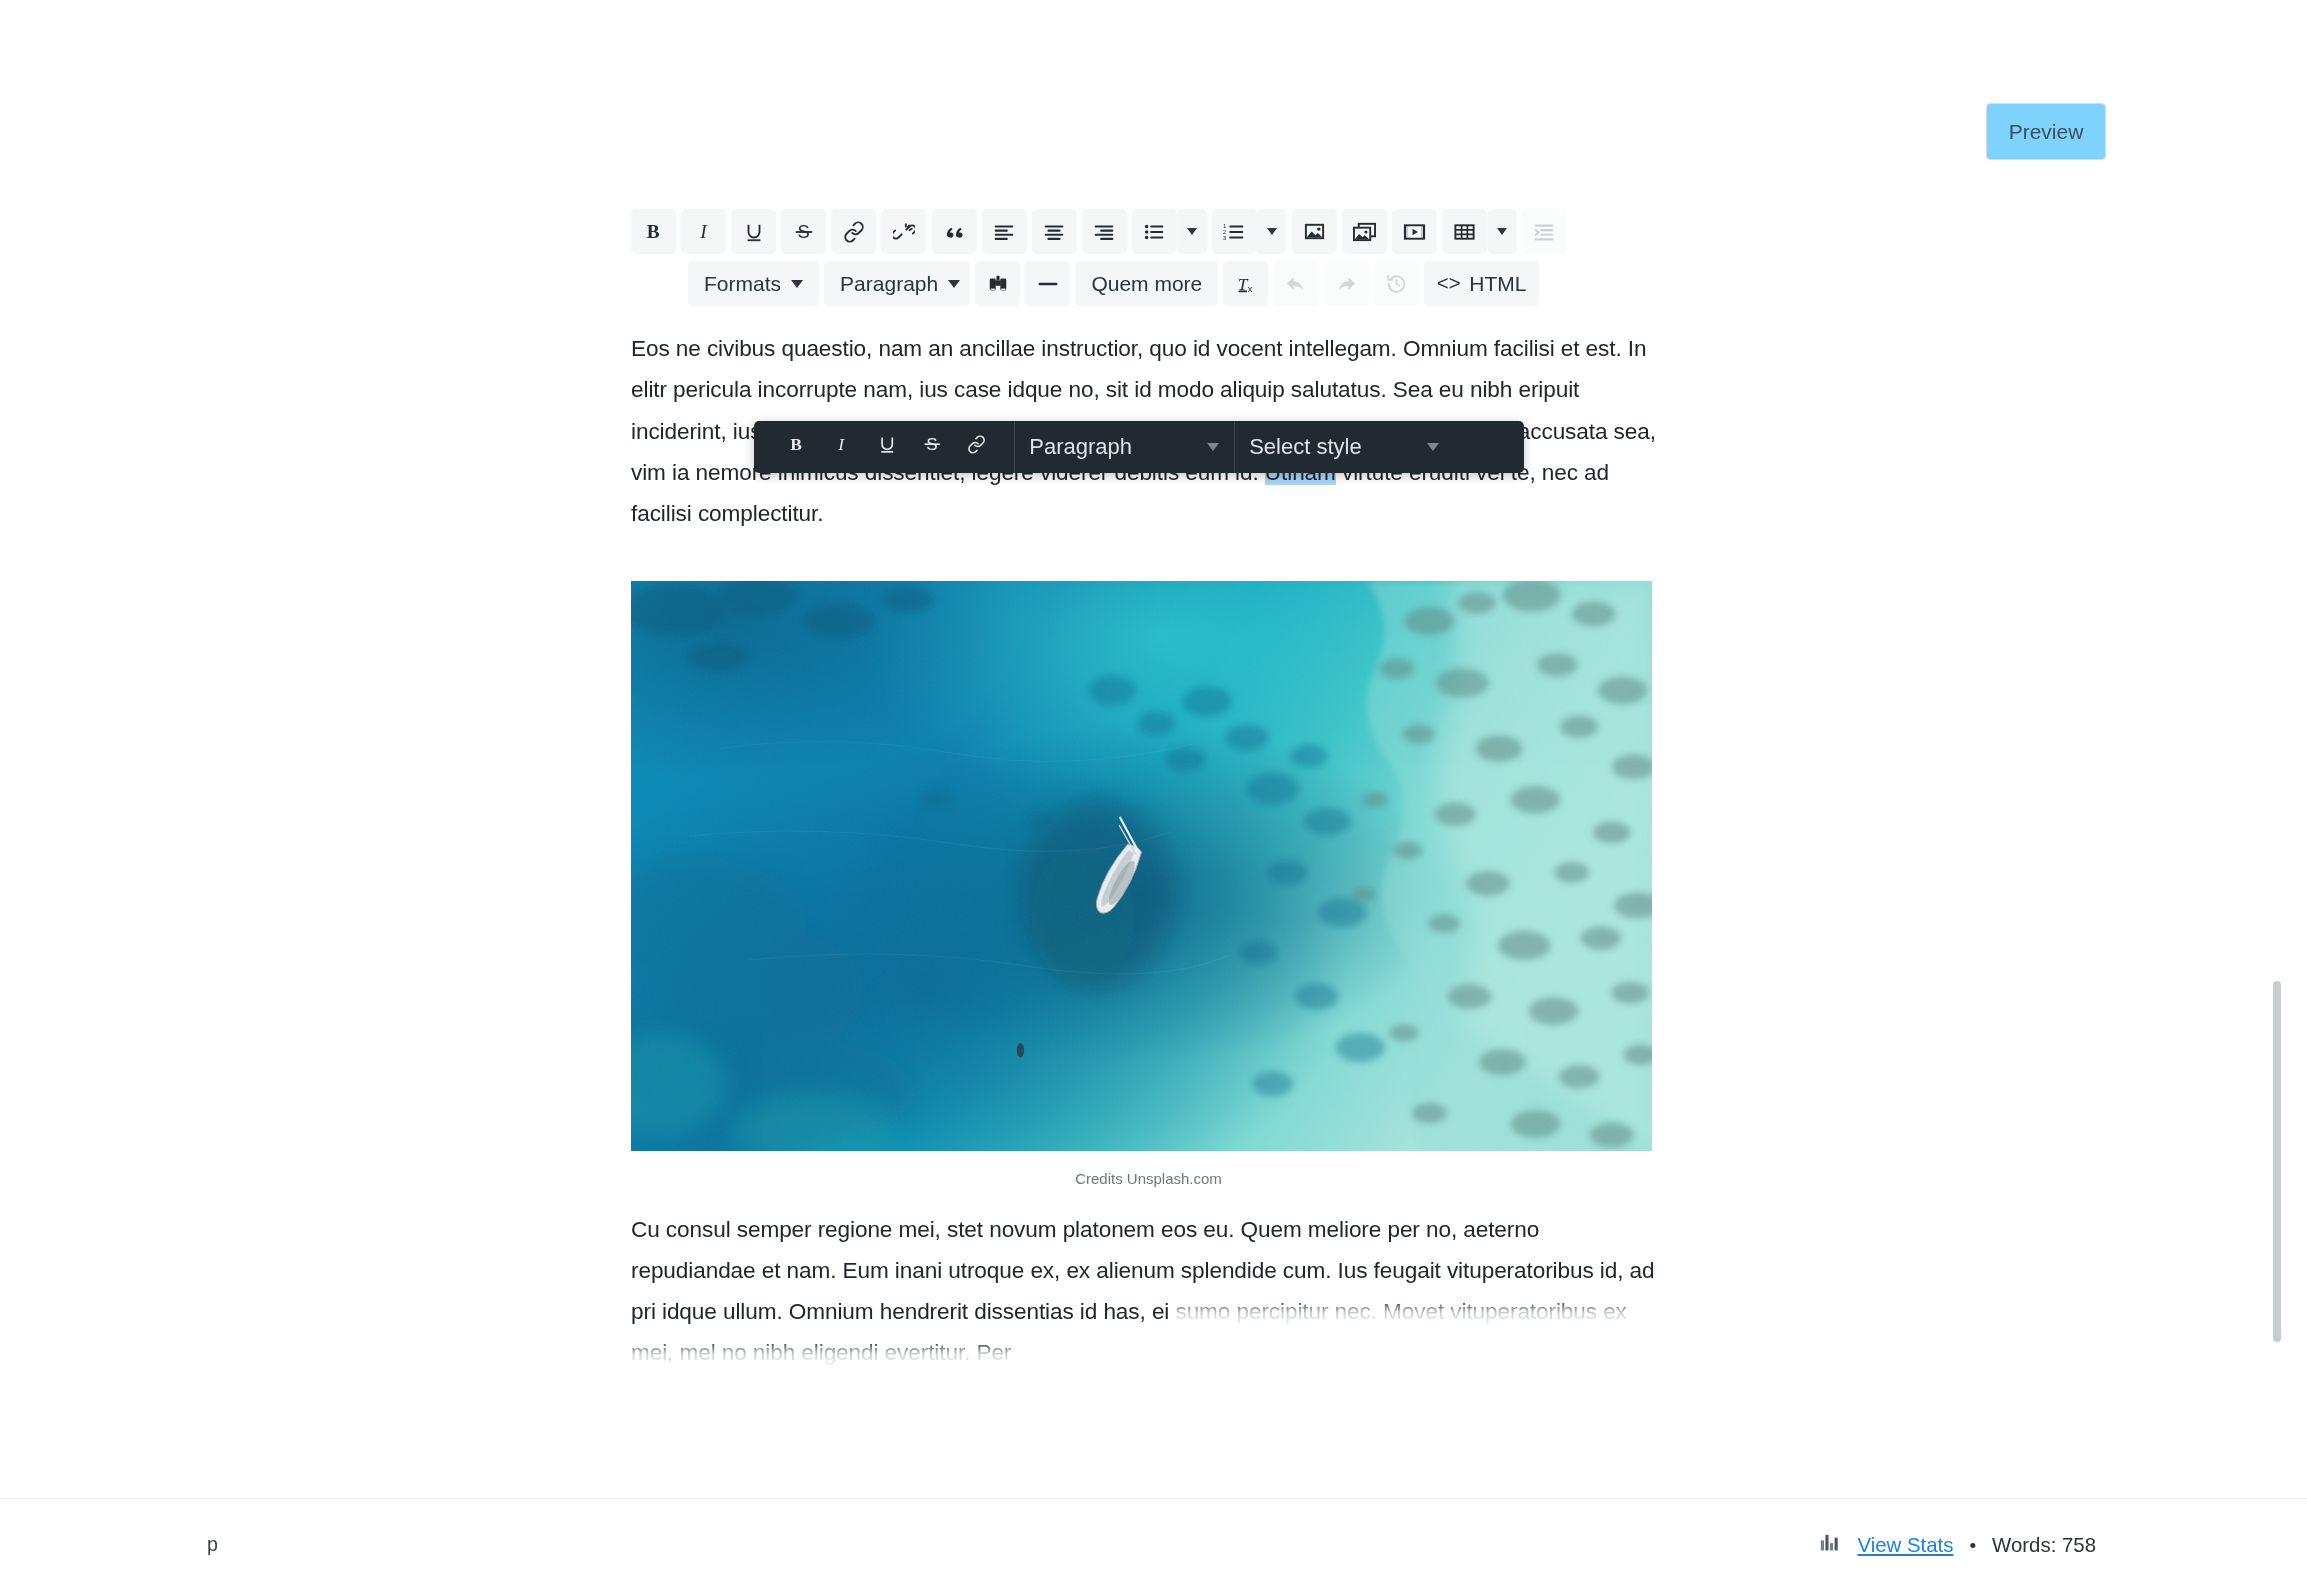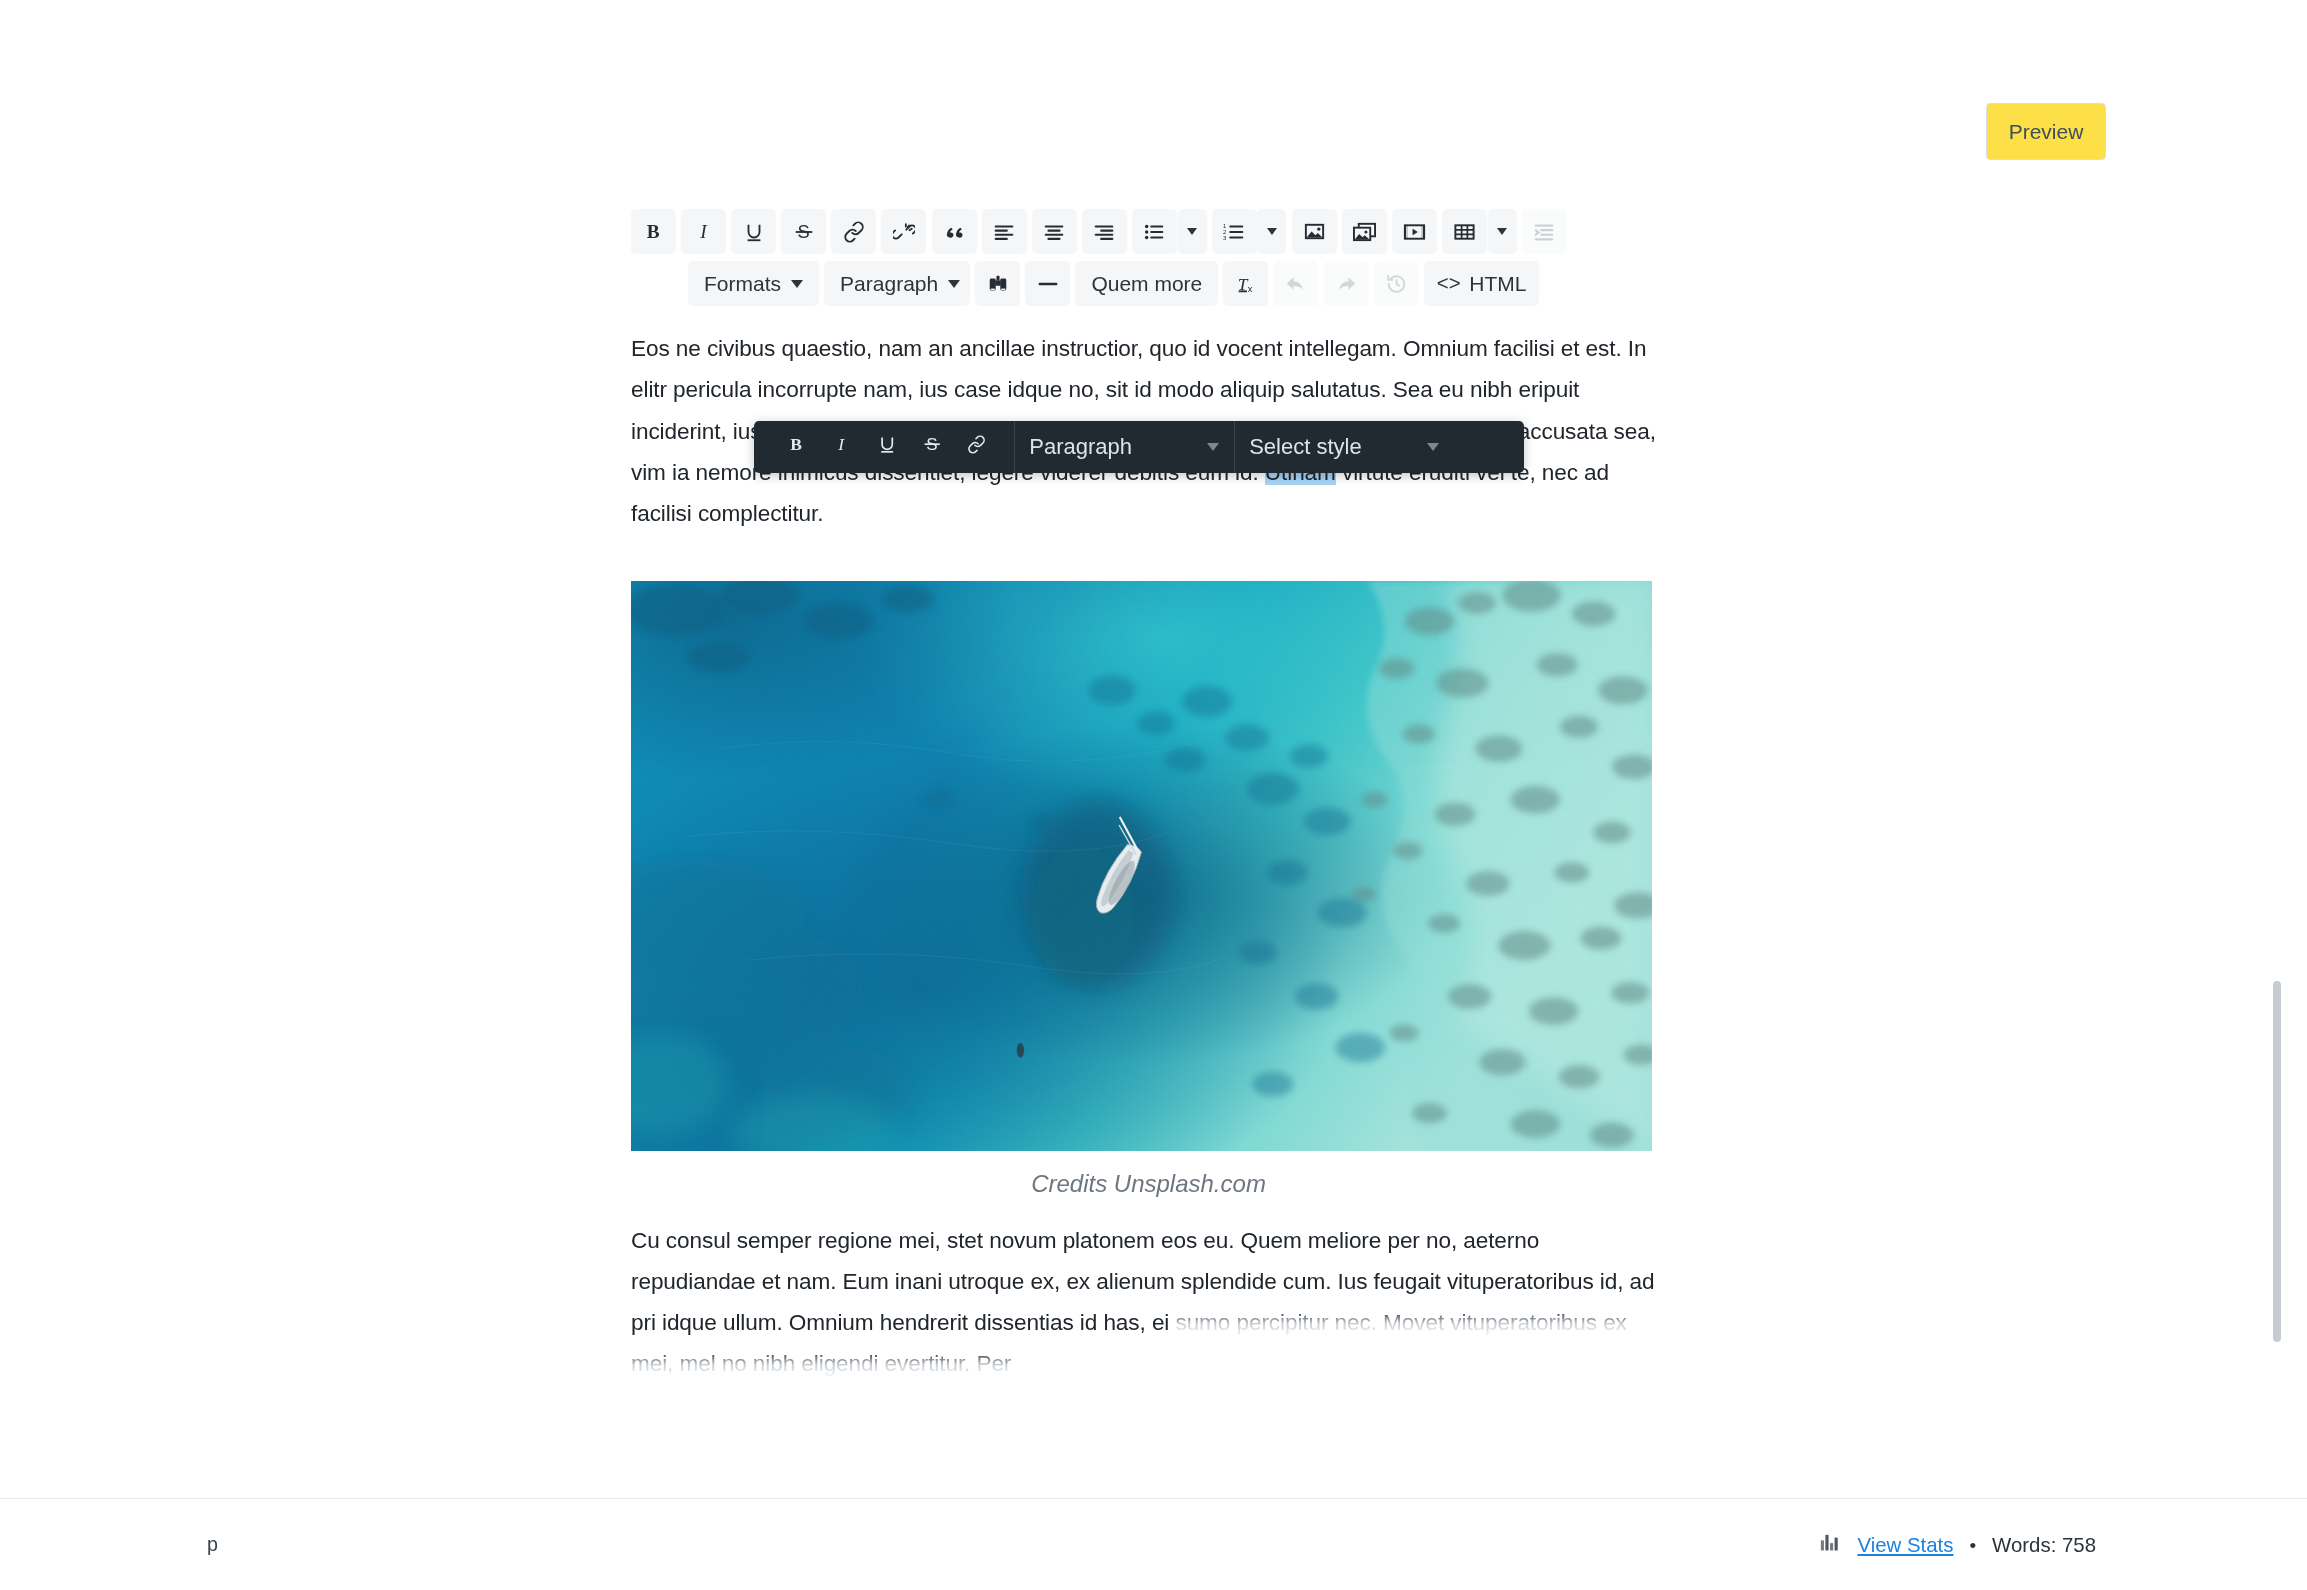--- a/index.html
+++ b/index.html
@@ -34,21 +34,21 @@
   }
 
   .preview-button {
     position: absolute;
     right: 201px;
     top: 103px;
     width: 120px;
     height: 57px;
     border: 1.5px solid #d8dde2;
     border-radius: 4.4px;
-    background: #fde047;
+    background: #7dd3fc;
     color: #3d4f5d;
     font-size: 21px;
     font-family: "Liberation Sans", sans-serif;
     display: flex;
     align-items: center;
     justify-content: center;
     cursor: pointer;
   }
 
   
@@ -190,22 +190,21 @@
     display: block;
     border-radius: 0.7px;
     overflow: hidden;
     position: relative;
     background: #0c7ea8;
   }
   .figure-img svg { display: block; width: 100%; height: 100%; }
   .figcaption {
     margin-top: 19px;
     text-align: center;
-    font-style: italic;
-    font-size: 24px;
+    font-size: 15px;
     color: #6e7780;
     font-family: "Liberation Sans", sans-serif;
   }
 
   .post-body.after-figure { }
 
   
   .fade-line {
     background: linear-gradient(to bottom, #20262c 0%, #c9ced3 55%, #eef0f2 100%);
     -webkit-background-clip: text;

